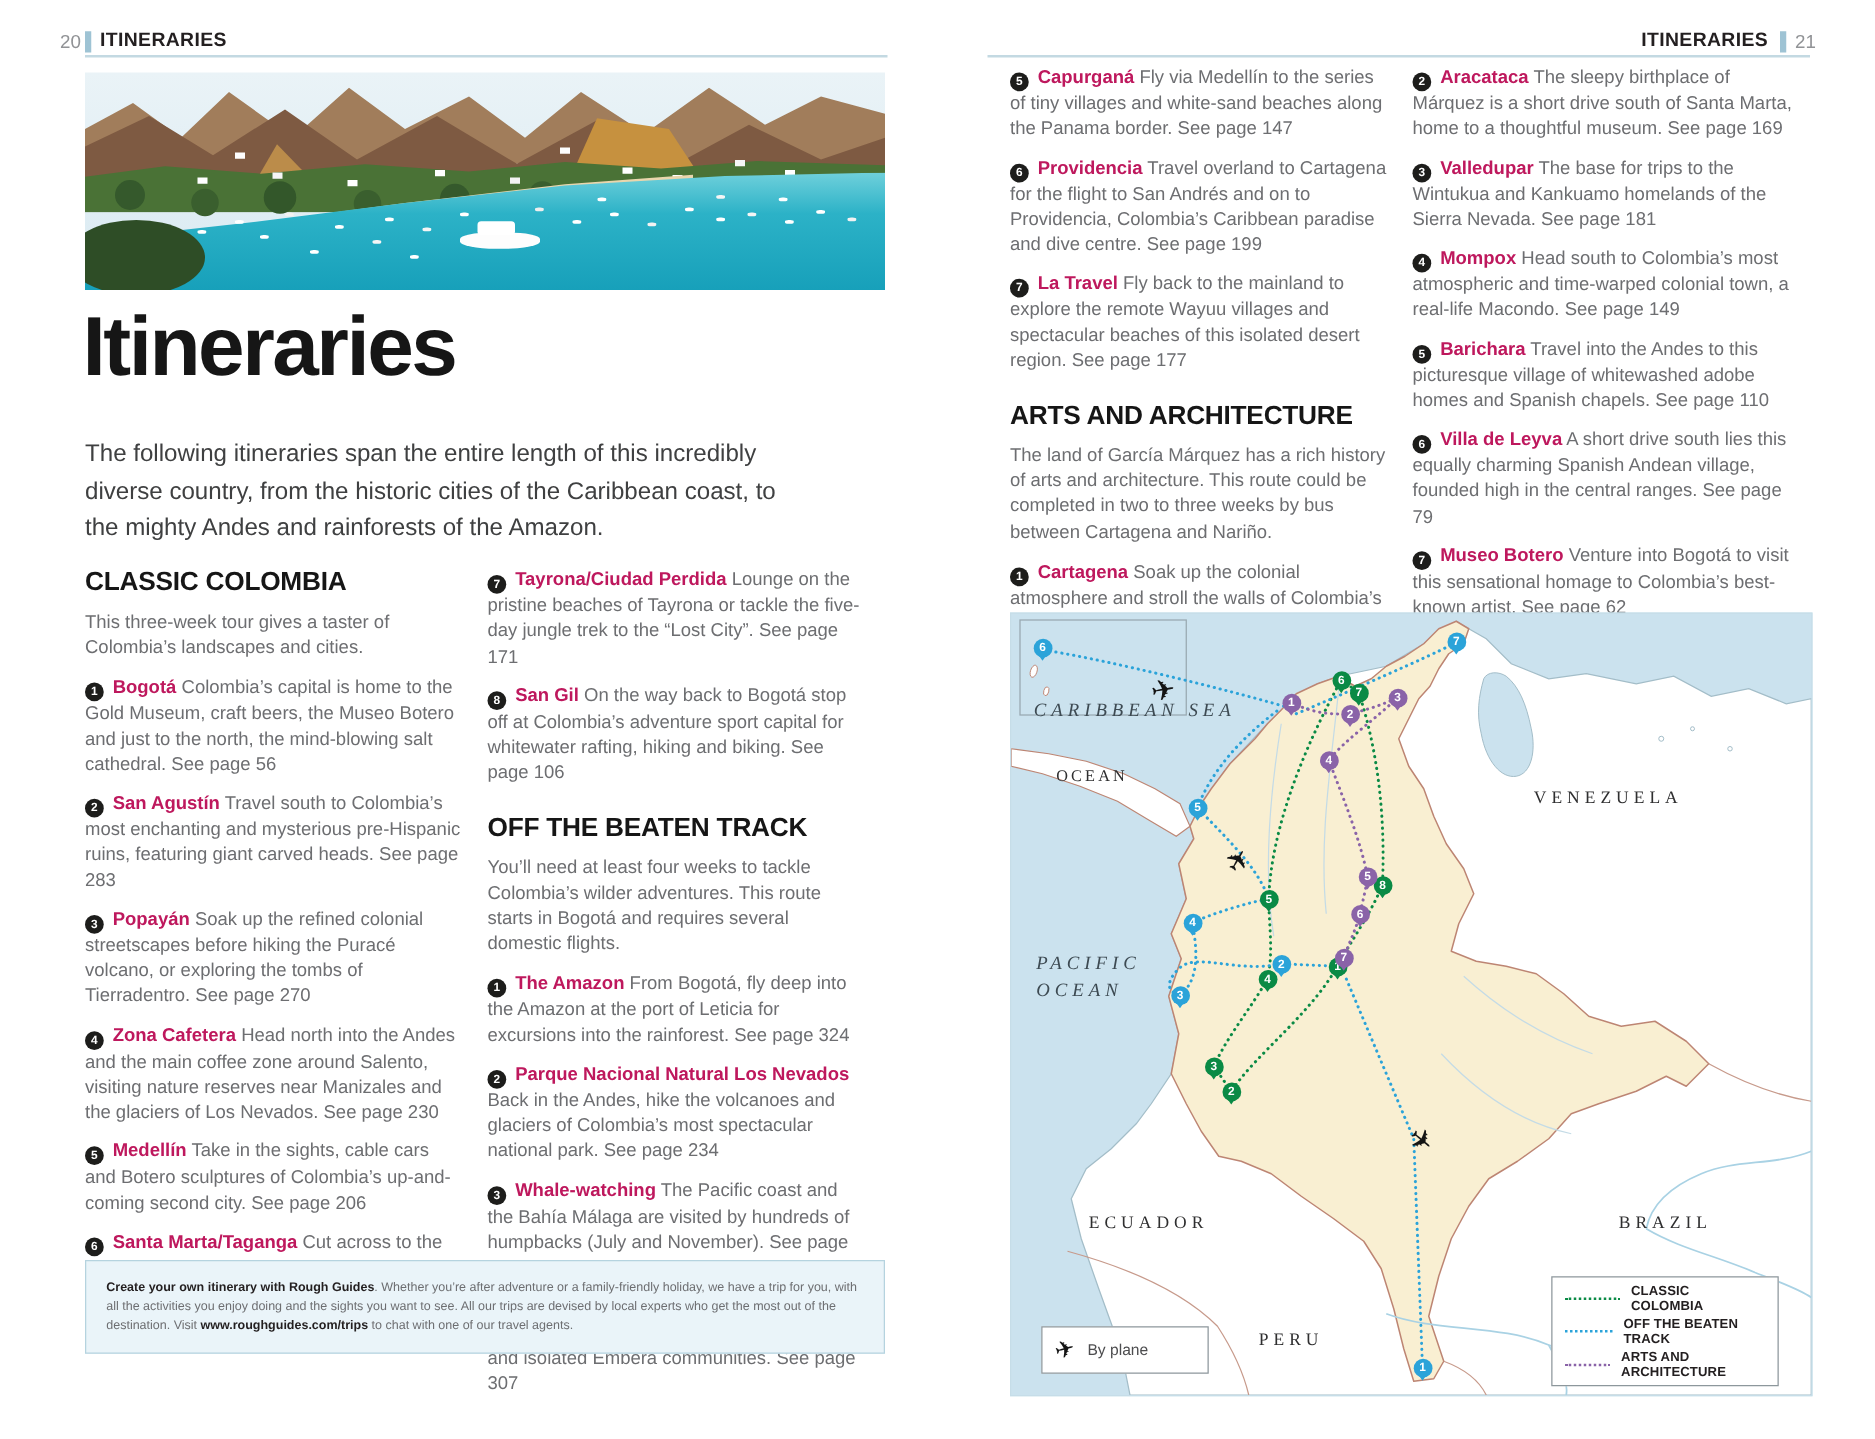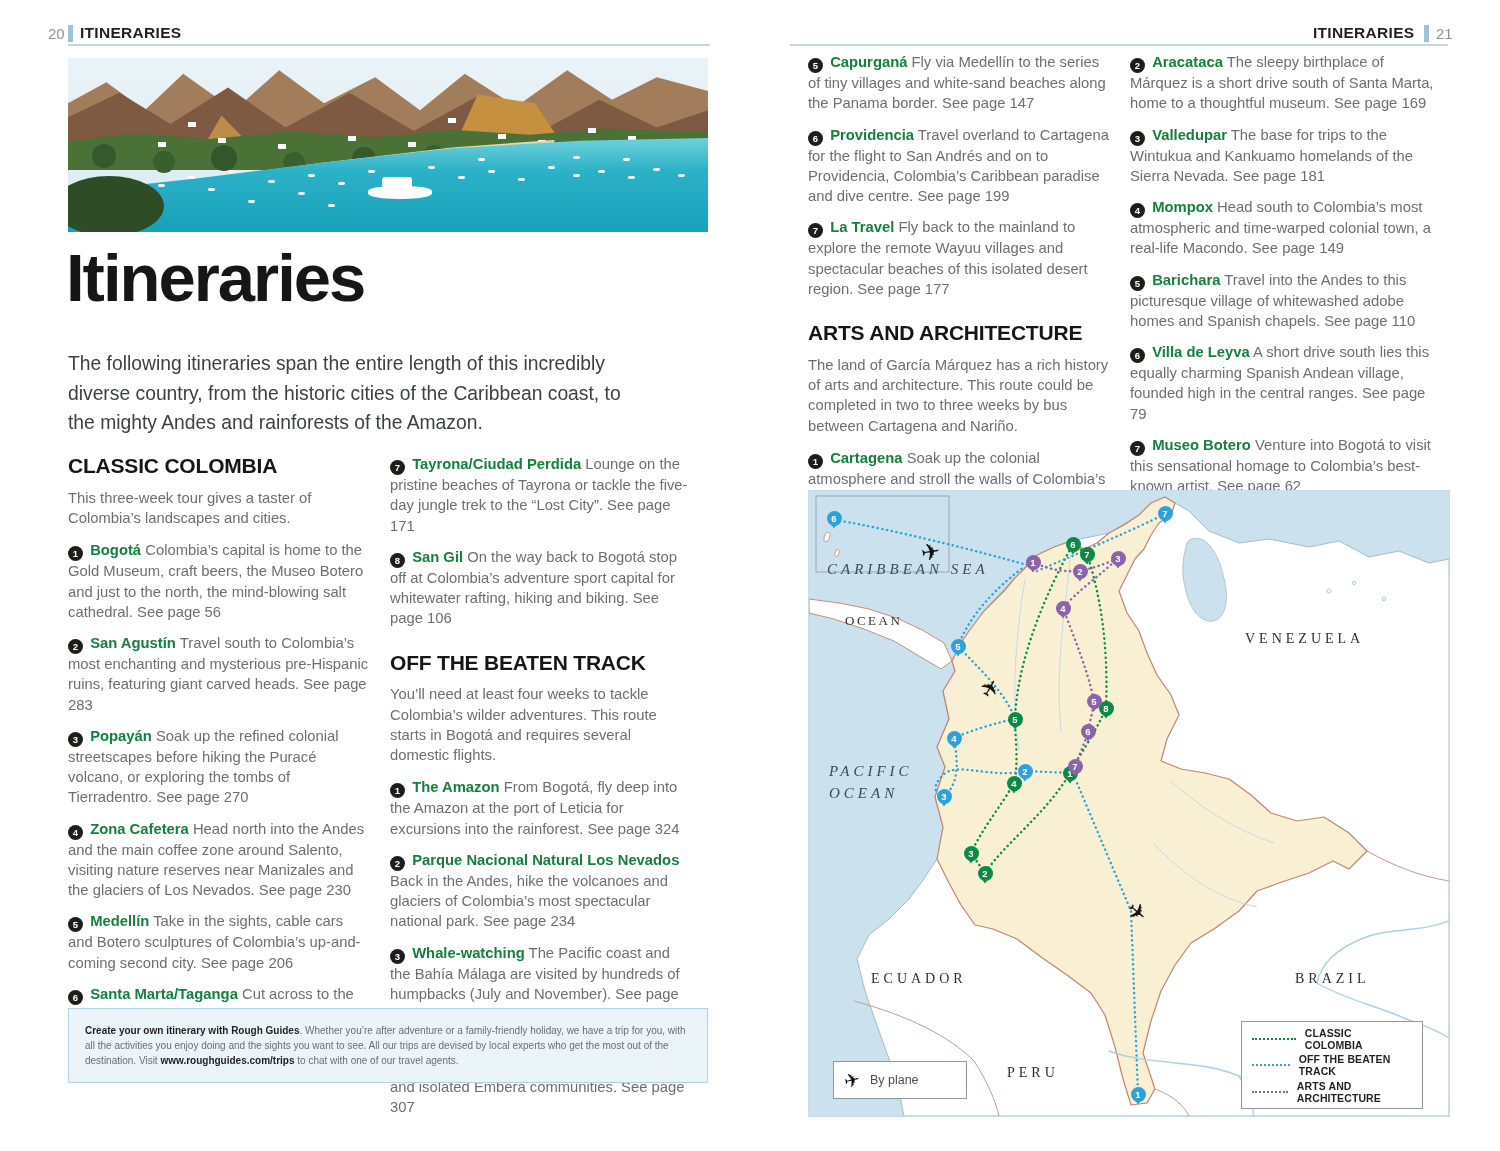--- a/index.html
+++ b/index.html
@@ -53,21 +53,21 @@
   
   .col{position:absolute;width:302px;font-size:14.8px;line-height:1.37;}
   .col1l{left:68px;top:452px;}
   .col2l{left:390px;top:452px;}
   .col1r{left:808px;top:48px;}
   .col2r{left:1130px;top:48px;width:314px;}
   .sec-head{font-size:21px;font-weight:700;color:#161616;margin:20px 0 7px;letter-spacing:-.2px;}
   .sec-head.first{margin-top:0;}
   .sec-intro{margin:0 0 12px;}
   .item{margin:0 0 11px;}
-  .item b{color:#15803d;}
+  .item b{color:#be185d;}
   .badge{display:inline-flex;width:15px;height:15px;border-radius:50%;background:#1d1d1b;color:#fff;
          font-size:9.5px;font-weight:700;align-items:center;justify-content:center;vertical-align:-2px;margin-right:3px;}
 
   
   .trips{left:68px;top:1008px;width:606px;background:#eaf4f9;border:1px solid #b5d3df;
          padding:14px 16px;font-size:10px;line-height:1.5;color:#6d6e71;}
   .trips b{color:#231f20;}
 
   
   .map{left:808px;top:490px;width:640px;height:625px;background:#cbe2ee;border:1px solid #c6dde8;}
@@ -206,21 +206,21 @@
       <ellipse cx="28" cy="62" rx="2" ry="3.6" transform="rotate(15 28 62)" fill="#ffffff" stroke="#bd8573" stroke-width="0.7"></ellipse>
     </g>
 
     <path class="route-classic" fill="none" stroke-width="2.4" stroke-linecap="round" stroke-dasharray="0.2 4.6" d="M261,282 C238,322 196,352 176,382 M176,382 L162,362 M162,362 C174,336 193,314 205,292 M205,292 C210,271 206,248 206,228 M206,228 C208,168 238,100 264,53 M264,53 L278,63 M278,63 C295,115 299,168 297,217 M297,217 C287,241 271,263 261,282" stroke="#0a8a45"></path>
     <path class="route-otbt" fill="none" stroke-width="2.4" stroke-linecap="round" stroke-dasharray="0.2 4.6" d="M329,603 L322,420 L268,292 M261,282 L216,280 M216,280 C180,288 148,270 134,284 C122,296 126,303 135,305 M135,305 C152,292 148,266 145,247 M145,247 C163,239 190,231 206,228 M206,228 C196,200 167,175 149,155 M149,155 C163,118 196,90 215,76 M218,74 C170,60 80,38 32,30 M228,80 C280,58 330,36 354,24" stroke="#2ba3d9"></path>
     <path class="route-arts" fill="none" stroke-width="2.4" stroke-linecap="round" stroke-dasharray="0.2 4.6" d="M224,71 C240,79 255,81 271,80 M271,80 C284,77 297,73 309,67 M309,67 C292,84 268,100 254,117 M254,117 C266,149 279,180 285,210 M285,210 C284,220 281,230 279,240 M279,240 C276,252 270,264 266,275" stroke="#8a63a8"></path>
   </svg>
 
   <div class="maplbl sea" style="left:18px;top:70px;text-align:right;">CARIBBEAN SEA</div>
   <div class="maplbl country small-country" style="left:36px;top:122px;">OCEAN</div>
-  <div class="maplbl country" style="left:436px;top:140px;">VENEZUELA</div>
+  <div class="maplbl country" style="left:418px;top:140px;">VENEZUELA</div>
   <div class="maplbl sea" style="left:20px;top:272px;">PACIFIC</div>
   <div class="maplbl sea" style="left:20px;top:294px;text-align:center;">OCEAN</div>
   <div class="maplbl country" style="left:62px;top:480px;">ECUADOR</div>
   <div class="maplbl country" style="left:198px;top:574px;">PERU</div>
   <div class="maplbl country" style="left:486px;top:480px;">BRAZIL</div>
 
   <div id="map-markers">
       <div class="pin" style="left: 253.5px; top: 274.5px; background: rgb(10, 138, 69);">1</div>
       <div class="pin" style="left: 168.5px; top: 374.5px; background: rgb(10, 138, 69);">2</div>
       <div class="pin" style="left: 154.5px; top: 354.5px; background: rgb(10, 138, 69);">3</div>

